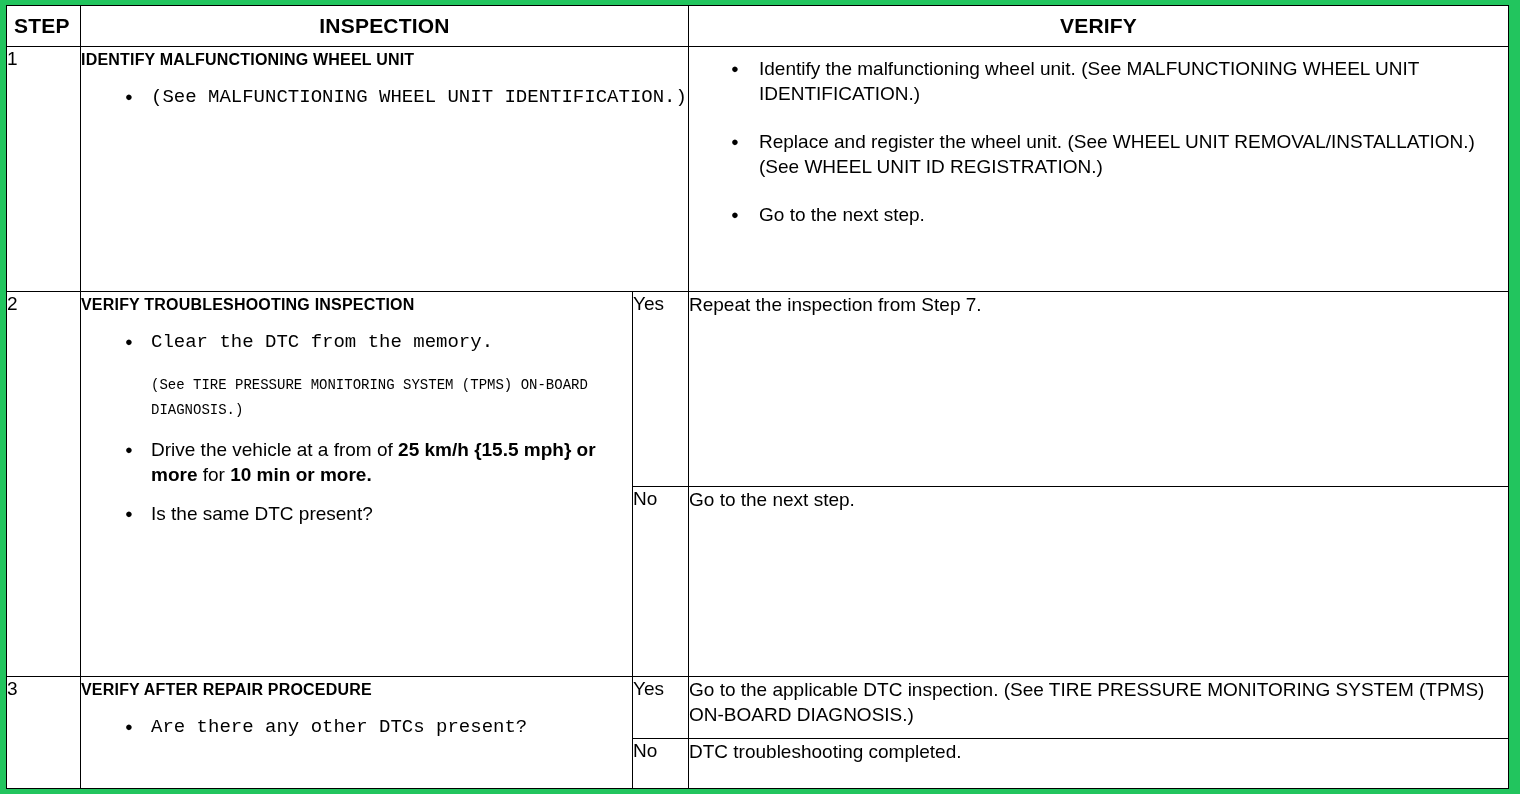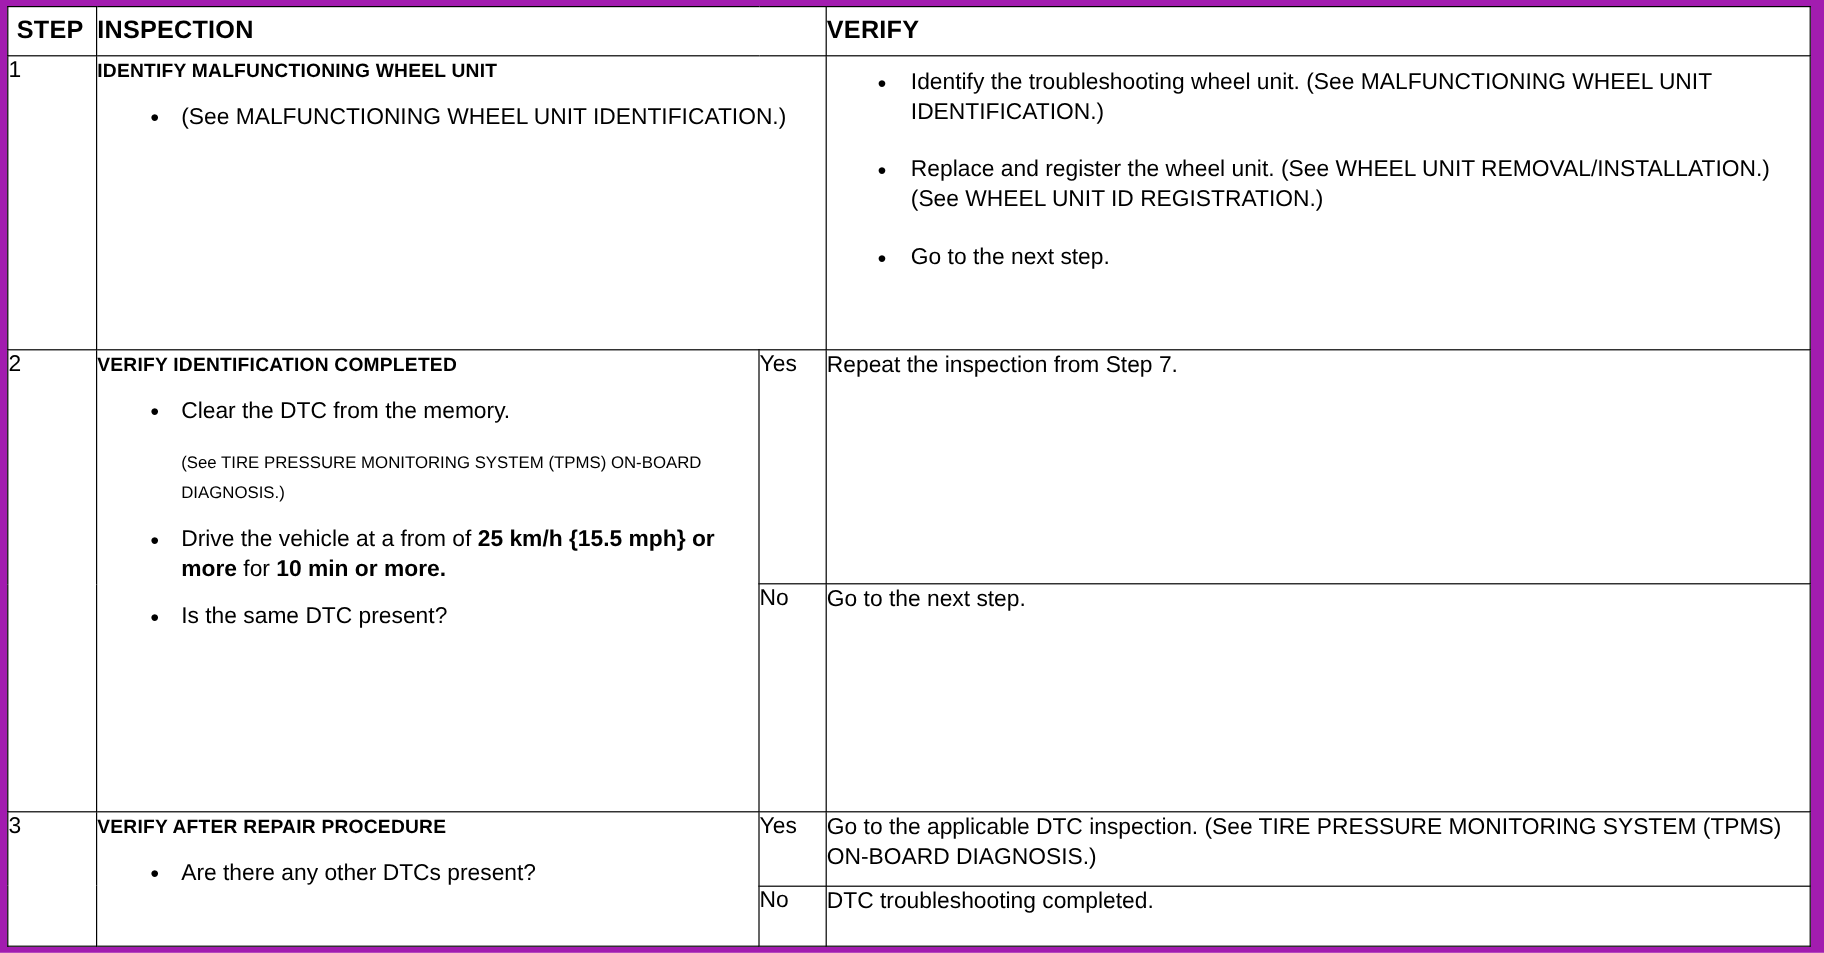--- a/index.html
+++ b/index.html
@@ -13,21 +13,21 @@
     height: 794px;
     font-family: "Liberation Sans", sans-serif;
     color: #000000;
     overflow: hidden;
   }
 
   .sheet {
     position: relative;
     width: 1520px;
     height: 794px;
-    background: #a21caf;
+    background: #22c55e;
   }
 
   
   .ts-table {
     position: absolute;
     left: 6px;
     top: 5px;
     width: 1502px;
     height: 784px;
     border-collapse: collapse;
@@ -50,21 +50,21 @@
     background: #000000;
   }
   .frame-top    { left: 6px;   top: 5px;    width: 1502px; height: 5px; }
   .frame-bottom { left: 6px;   top: 784px;  width: 1502px; height: 5px; }
   .frame-left   { left: 6px;   top: 5px;    width: 5px;    height: 784px; }
   .frame-right  { left: 1503px;top: 5px;    width: 5px;    height: 784px; }
 
   
   .hdr {
     height: 40px;
-    text-align: left;
+    text-align: center;
     font-weight: bold;
     font-size: 21px;
     letter-spacing: 0.2px;
     line-height: 40px;
     white-space: nowrap;
   }
   .hdr.step-hdr {
     text-align: left;
     padding-left: 7px;
   }
@@ -107,21 +107,21 @@
     margin: 0;
     padding: 0;
   }
   ul.blist > li {
     position: relative;
     padding-left: 26px;
     margin-top: 14px;
     font-size: 19px;
     line-height: 25px;
   }
-  ul.blist > li:first-child { margin-top: 12px; }
+  ul.blist > li:first-child { margin-top: 12px; font-family: Liberation Mono, monospace; }
   ul.blist > li::before {
     content: "\25CF";
     position: absolute;
     left: 0;
     top: -1px;
     font-size: 13px;
     line-height: 27px;
   }
   ul.blist.indent > li { padding-left: 26px; margin-left: 44px; }
 
@@ -199,31 +199,31 @@
       <tr class="r1">
         <td class="cell-step">1</td>
         <td class="cell" colspan="2">
           <p class="title">IDENTIFY MALFUNCTIONING WHEEL UNIT</p>
           <ul class="blist indent">
             <li>(See MALFUNCTIONING WHEEL UNIT IDENTIFICATION.)</li>
           </ul>
         </td>
         <td class="act-cell">
           <ul class="alist">
-            <li>Identify the troubleshooting wheel unit. (See MALFUNCTIONING WHEEL UNIT IDENTIFICATION.)</li>
+            <li>Identify the malfunctioning wheel unit. (See MALFUNCTIONING WHEEL UNIT IDENTIFICATION.)</li>
             <li>Replace and register the wheel unit. (See WHEEL UNIT REMOVAL/INSTALLATION.) (See WHEEL UNIT ID REGISTRATION.)</li>
             <li>Go to the next step.</li>
           </ul>
         </td>
       </tr>
 
       <tr class="r2a">
         <td class="cell-step" rowspan="2">2</td>
         <td class="cell" rowspan="2">
-          <p class="title">VERIFY IDENTIFICATION COMPLETED</p>
+          <p class="title">VERIFY TROUBLESHOOTING INSPECTION</p>
           <ul class="blist indent">
             <li>
               <span>Clear the DTC from the memory.</span>
               <span class="sub-para" style="display:block;">(See TIRE PRESSURE MONITORING SYSTEM (TPMS) ON-BOARD DIAGNOSIS.)</span>
             </li>
             <li>
               <span>Drive the vehicle at a from of </span><span class="b">25 km/h {15.5 mph} or more</span><span> for </span><span class="b">10 min or more.</span>
             </li>
             <li>Is the same DTC present?</li>
           </ul>

